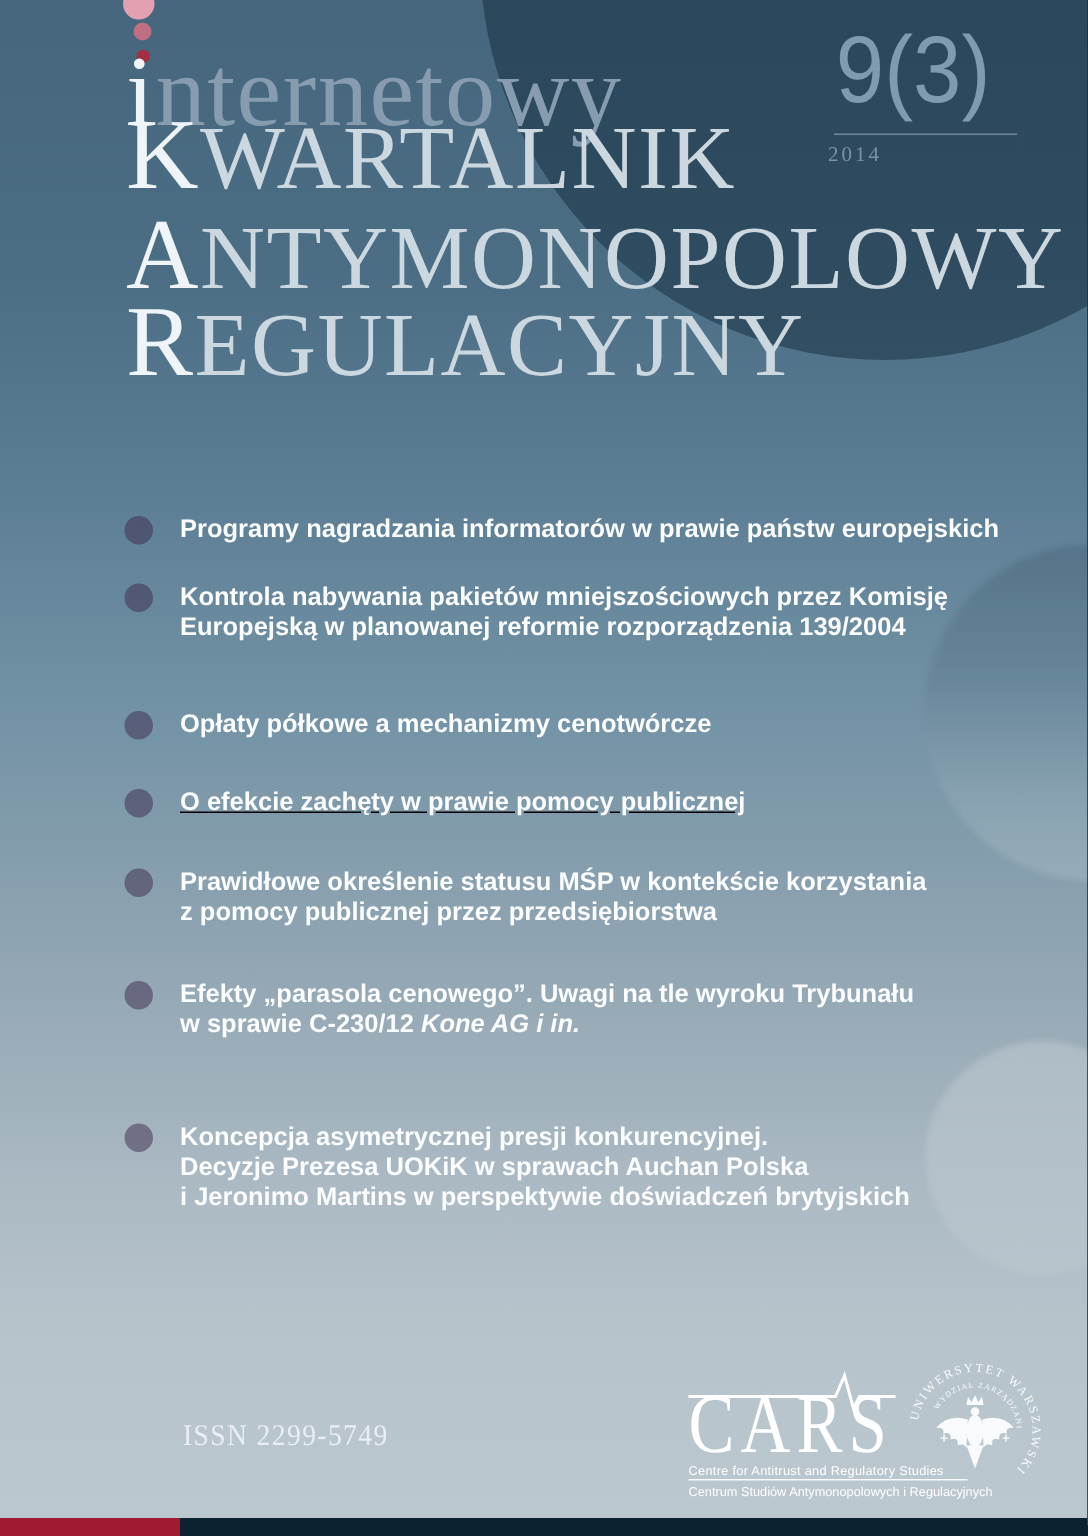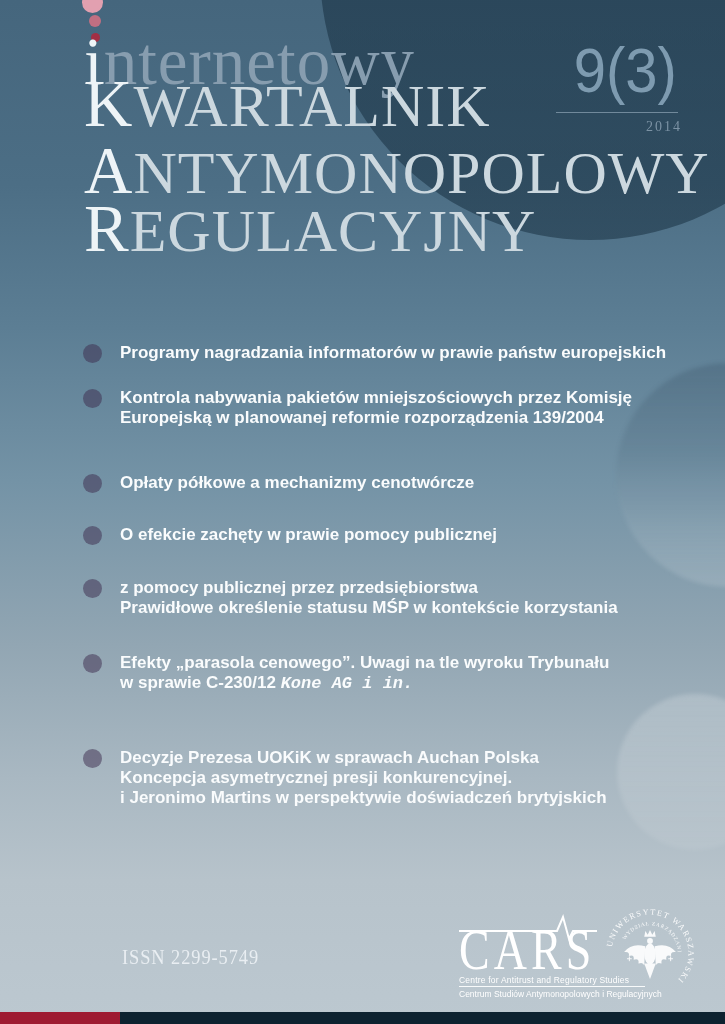--- a/index.html
+++ b/index.html
@@ -37,38 +37,38 @@
     font-family:"Liberation Serif",serif;font-size:67px;color:#879daf;letter-spacing:1px;
   }
   .pretitle .init{color:#eef4f7;}
   .tl{
     position:absolute;left:84px;line-height:1;
     font-family:"Liberation Serif",serif;font-size:60px;color:#ccd8df;letter-spacing:1px;
     white-space:nowrap;
   }
   .tl .init{font-size:67px;color:#eef4f7;}
   .tl1{top:70px}.tl2{top:137px}.tl3{top:195px}
-  .issue{position:absolute;left:552px;top:39px;width:130px;text-align:right;}
+  .issue{position:absolute;left:552px;top:16px;width:130px;text-align:left;}
   .issue-num{
     font-family:"Liberation Sans",sans-serif;font-size:63px;font-weight:300;line-height:1;
     color:#7e9bb0;transform:scaleX(0.92);transform-origin:center;
   }
   .issue-rule{margin:10px auto 0;width:122px;height:1px;background:rgba(170,190,205,0.55);}
   .issue-year{margin-top:6px;font-family:"Liberation Serif",serif;font-size:14px;color:#7b92a4;letter-spacing:2px;}
   
   .toc-item{position:absolute;left:83px;}
   .toc-dot{
     position:absolute;left:0;top:1px;width:19px;height:19px;border-radius:50%;
     background:rgba(60,42,75,0.5);
   }
   .toc-text{
     margin-left:37px;font-family:"Liberation Sans",sans-serif;font-weight:bold;
     font-size:17px;line-height:20px;color:#fafcfd;white-space:nowrap;
   }
-  .toc-text .it{font-style:italic;font-family:Liberation Mono, monospace;}
+  .toc-text .it{font-style:italic;}
   
   .issn{
     position:absolute;left:122px;top:946px;font-family:"Liberation Serif",serif;
     font-size:20px;color:#e9eef2;letter-spacing:1px;transform:scaleX(0.92);transform-origin:left;
   }
   .cars{position:absolute;left:457px;top:905px;width:200px;height:100px;color:#fff;}
   .pulse{position:absolute;left:0;top:0;}
   .cars-word{
     position:absolute;left:2px;top:17px;line-height:1;color:#fff;
     font-family:"Liberation Serif",serif;font-size:56px;letter-spacing:5px;
@@ -122,45 +122,45 @@
           <div><span>Kontrola nabywania pakietów mniejszościowych przez Komisję</span></div>
           <div><span>Europejską w planowanej reformie rozporządzenia 139/2004</span></div>
         </div>
       </div>
       <div class="toc-item" style="top: 473px;">
         <span class="toc-dot"></span>
         <div class="toc-text">
           <div><span>Opłaty półkowe a mechanizmy cenotwórcze</span></div>
         </div>
       </div>
-      <div class="toc-item" style="top: 525px;">
+      <div class="toc-item" style="top: 525px; text-decoration: underline;">
         <span class="toc-dot"></span>
         <div class="toc-text">
           <div><span>O efekcie zachęty w prawie pomocy publicznej</span></div>
         </div>
       </div>
       <div class="toc-item" style="top: 578px;">
         <span class="toc-dot"></span>
         <div class="toc-text">
+          <div><span>Prawidłowe określenie statusu MŚP w kontekście korzystania</span></div>
           <div><span>z pomocy publicznej przez przedsiębiorstwa</span></div>
-          <div><span>Prawidłowe określenie statusu MŚP w kontekście korzystania</span></div>
         </div>
       </div>
       <div class="toc-item" style="top: 653px;">
         <span class="toc-dot"></span>
         <div class="toc-text">
           <div><span>Efekty „parasola cenowego”. Uwagi na tle wyroku Trybunału</span></div>
           <div><span>w sprawie C-230/12 </span><span class="it">Kone AG i in.</span></div>
         </div>
       </div>
       <div class="toc-item" style="top: 748px;">
         <span class="toc-dot"></span>
         <div class="toc-text">
+          <div><span>Koncepcja asymetrycznej presji konkurencyjnej.</span></div>
           <div><span>Decyzje Prezesa UOKiK w sprawach Auchan Polska</span></div>
-          <div><span>Koncepcja asymetrycznej presji konkurencyjnej.</span></div>
           <div><span>i Jeronimo Martins w perspektywie doświadczeń brytyjskich</span></div>
         </div>
       </div>
     </main>
 
   <footer>
     <div class="issn">ISSN 2299-5749</div>
 
     <div class="cars">
       <svg class="pulse" width="160" height="40" viewBox="0 0 160 40">

